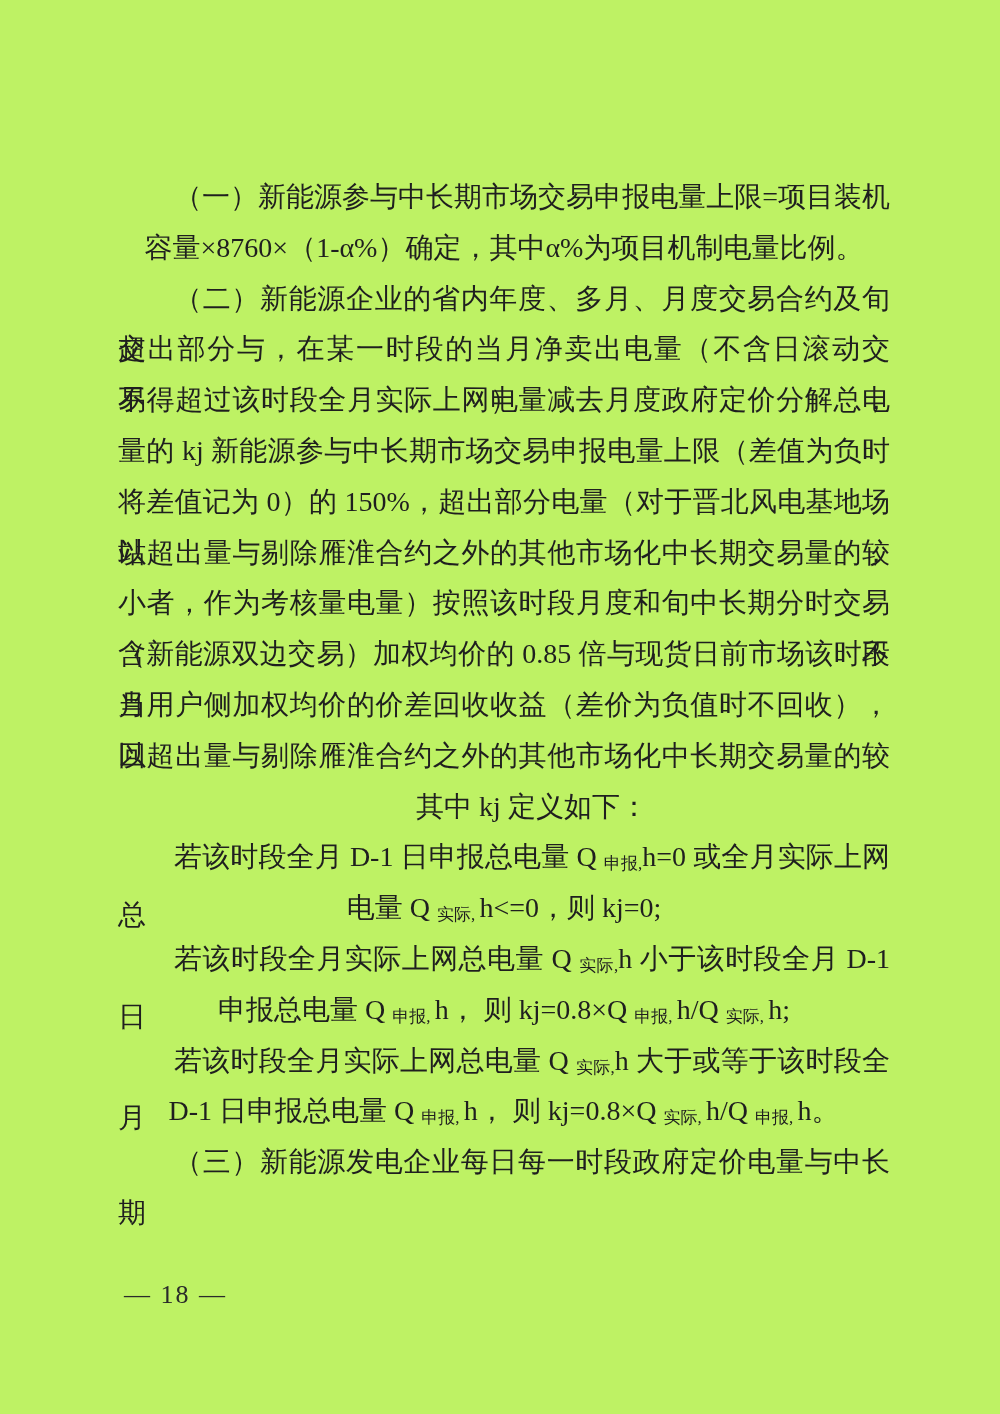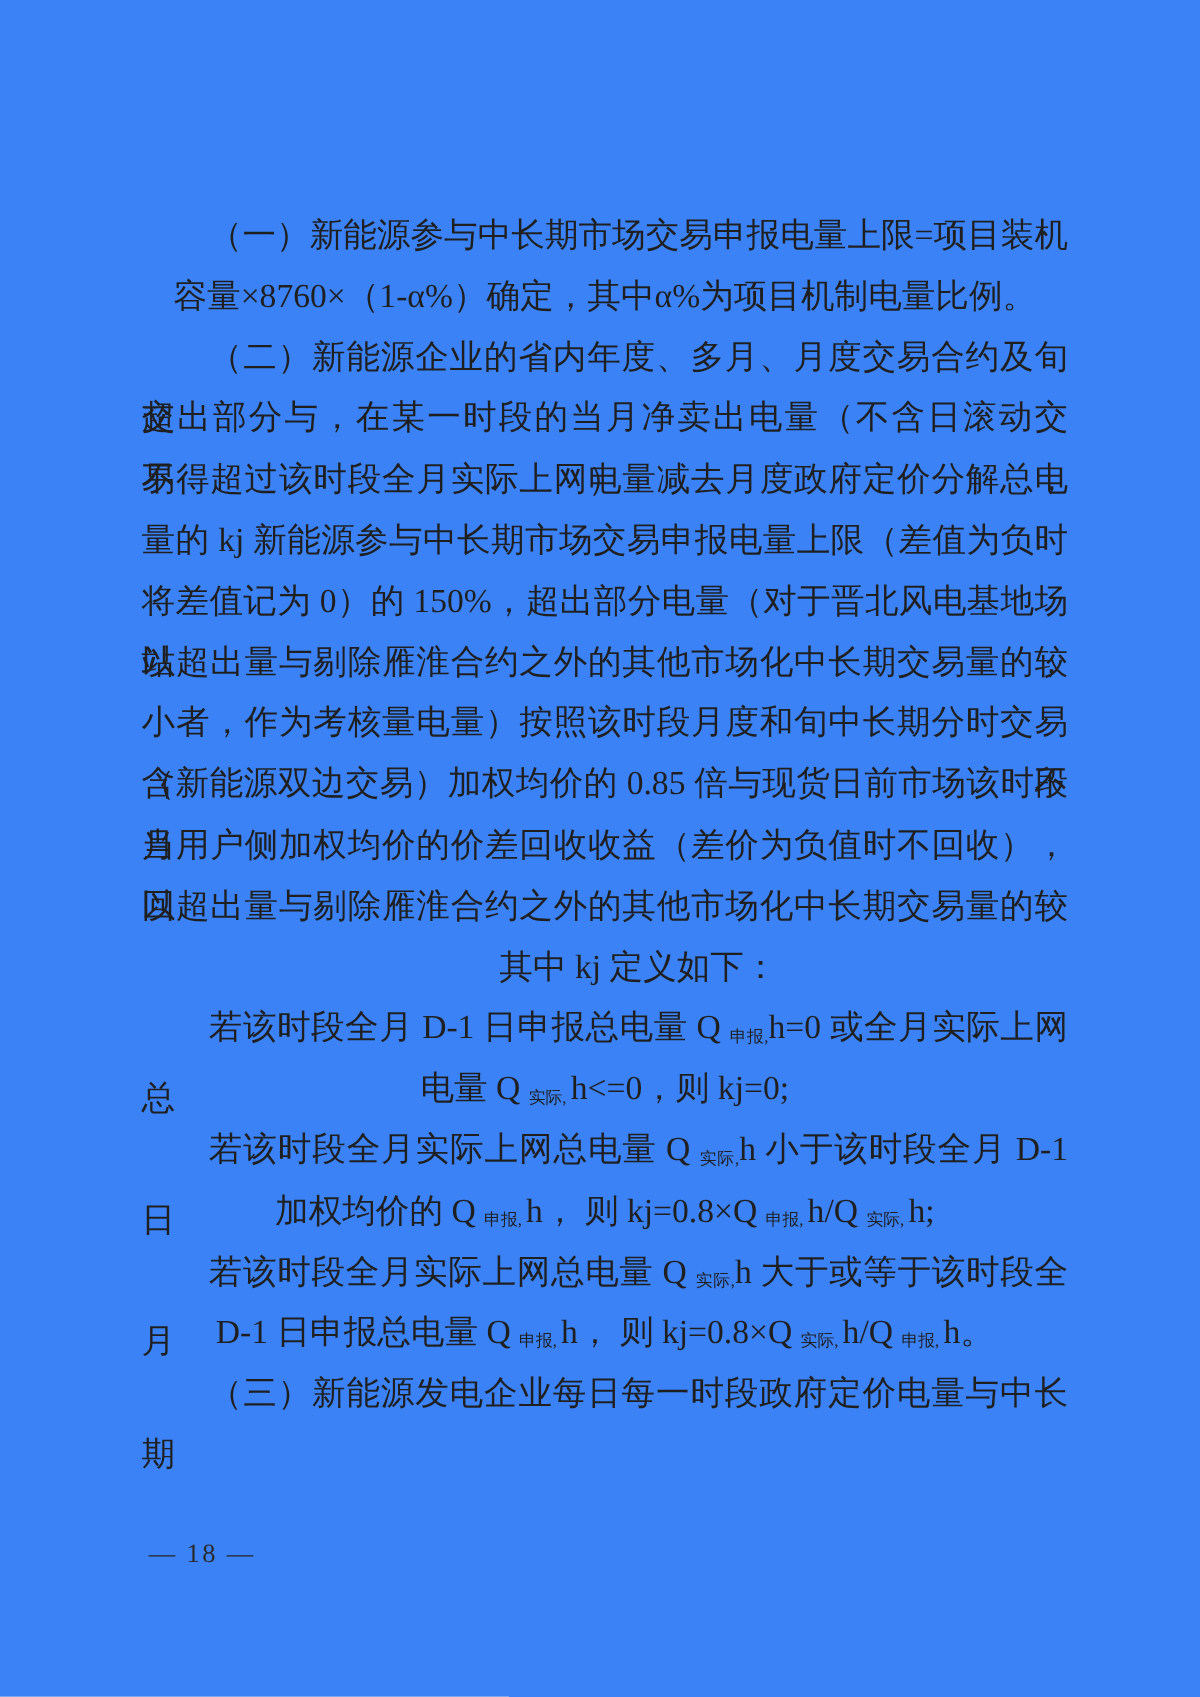--- a/index.html
+++ b/index.html
@@ -5,21 +5,21 @@
   html, body {
     margin: 0;
     padding: 0;
     background: #e8e8e8;
   }
   .page {
     position: relative;
     width: 1000px;
     height: 1414px;
     margin: 0 auto;
-    background: #3b82f6;
+    background: #bef264;
     color: #1f1f1f;
     font-family: "Liberation Serif", "DejaVu Serif", serif;
     overflow: hidden;
   }
   .textblock {
     position: absolute;
     left: 118px;
     top: 172px;
     width: 772px;
   }
@@ -34,28 +34,28 @@
   .jf {
     text-align: justify;
     text-align-last: justify;
   }
   
   .ind {
     text-indent: 2em;
   }
   .seg { }
   .sub {
-    font-size: 14px;
+    font-size: 17px;
     vertical-align: -3px;
   }
   .footer {
     position: absolute;
     left: 124px;
     top: 1278px;
-    font-size: 22px;
+    font-size: 26px;
     line-height: 34px;
     color: #2a2a2a;
     letter-spacing: 2px;
   }
 </style>
 </head>
 <body>
 
 <div class="page">
 
@@ -74,21 +74,21 @@
     <div class="line jf">含新能源双边交易）加权均价的 0.85 倍与现货日前市场该时段当</div>
     <div class="line jf">月用户侧加权均价的价差回收收益（差价为负值时不回收），回</div>
     <div class="line jf">以超出量与剔除雁淮合约之外的其他市场化中长期交易量的较</div>
 
     <div class="line ind">其中 kj 定义如下：</div>
 
     <div class="line ind jf"><span class="seg">若该时段全月 D-1 日申报总电量 Q </span><span class="seg sub">申报,</span><span class="seg">h=0 或全月实际上网总</span></div>
     <div class="line"><span class="seg">电量 Q </span><span class="seg sub">实际, </span><span class="seg">h&lt;=0，则 kj=0;</span></div>
 
     <div class="line ind jf"><span class="seg">若该时段全月实际上网总电量 Q </span><span class="seg sub">实际,</span><span class="seg">h 小于该时段全月 D-1 日</span></div>
-    <div class="line"><span class="seg">加权均价的 Q </span><span class="seg sub">申报, </span><span class="seg">h， 则 kj=0.8×Q </span><span class="seg sub">申报, </span><span class="seg">h/Q </span><span class="seg sub">实际, </span><span class="seg">h;</span></div>
+    <div class="line"><span class="seg">申报总电量 Q </span><span class="seg sub">申报, </span><span class="seg">h， 则 kj=0.8×Q </span><span class="seg sub">申报, </span><span class="seg">h/Q </span><span class="seg sub">实际, </span><span class="seg">h;</span></div>
 
     <div class="line ind jf"><span class="seg">若该时段全月实际上网总电量 Q </span><span class="seg sub">实际,</span><span class="seg">h 大于或等于该时段全月</span></div>
     <div class="line"><span class="seg">D-1 日申报总电量 Q </span><span class="seg sub">申报, </span><span class="seg">h， 则 kj=0.8×Q </span><span class="seg sub">实际, </span><span class="seg">h/Q </span><span class="seg sub">申报, </span><span class="seg">h。</span></div>
 
     <div class="line ind jf">（三）新能源发电企业每日每一时段政府定价电量与中长期</div>
 
   </div>
 
   <div class="footer">— 18 —</div>
 

